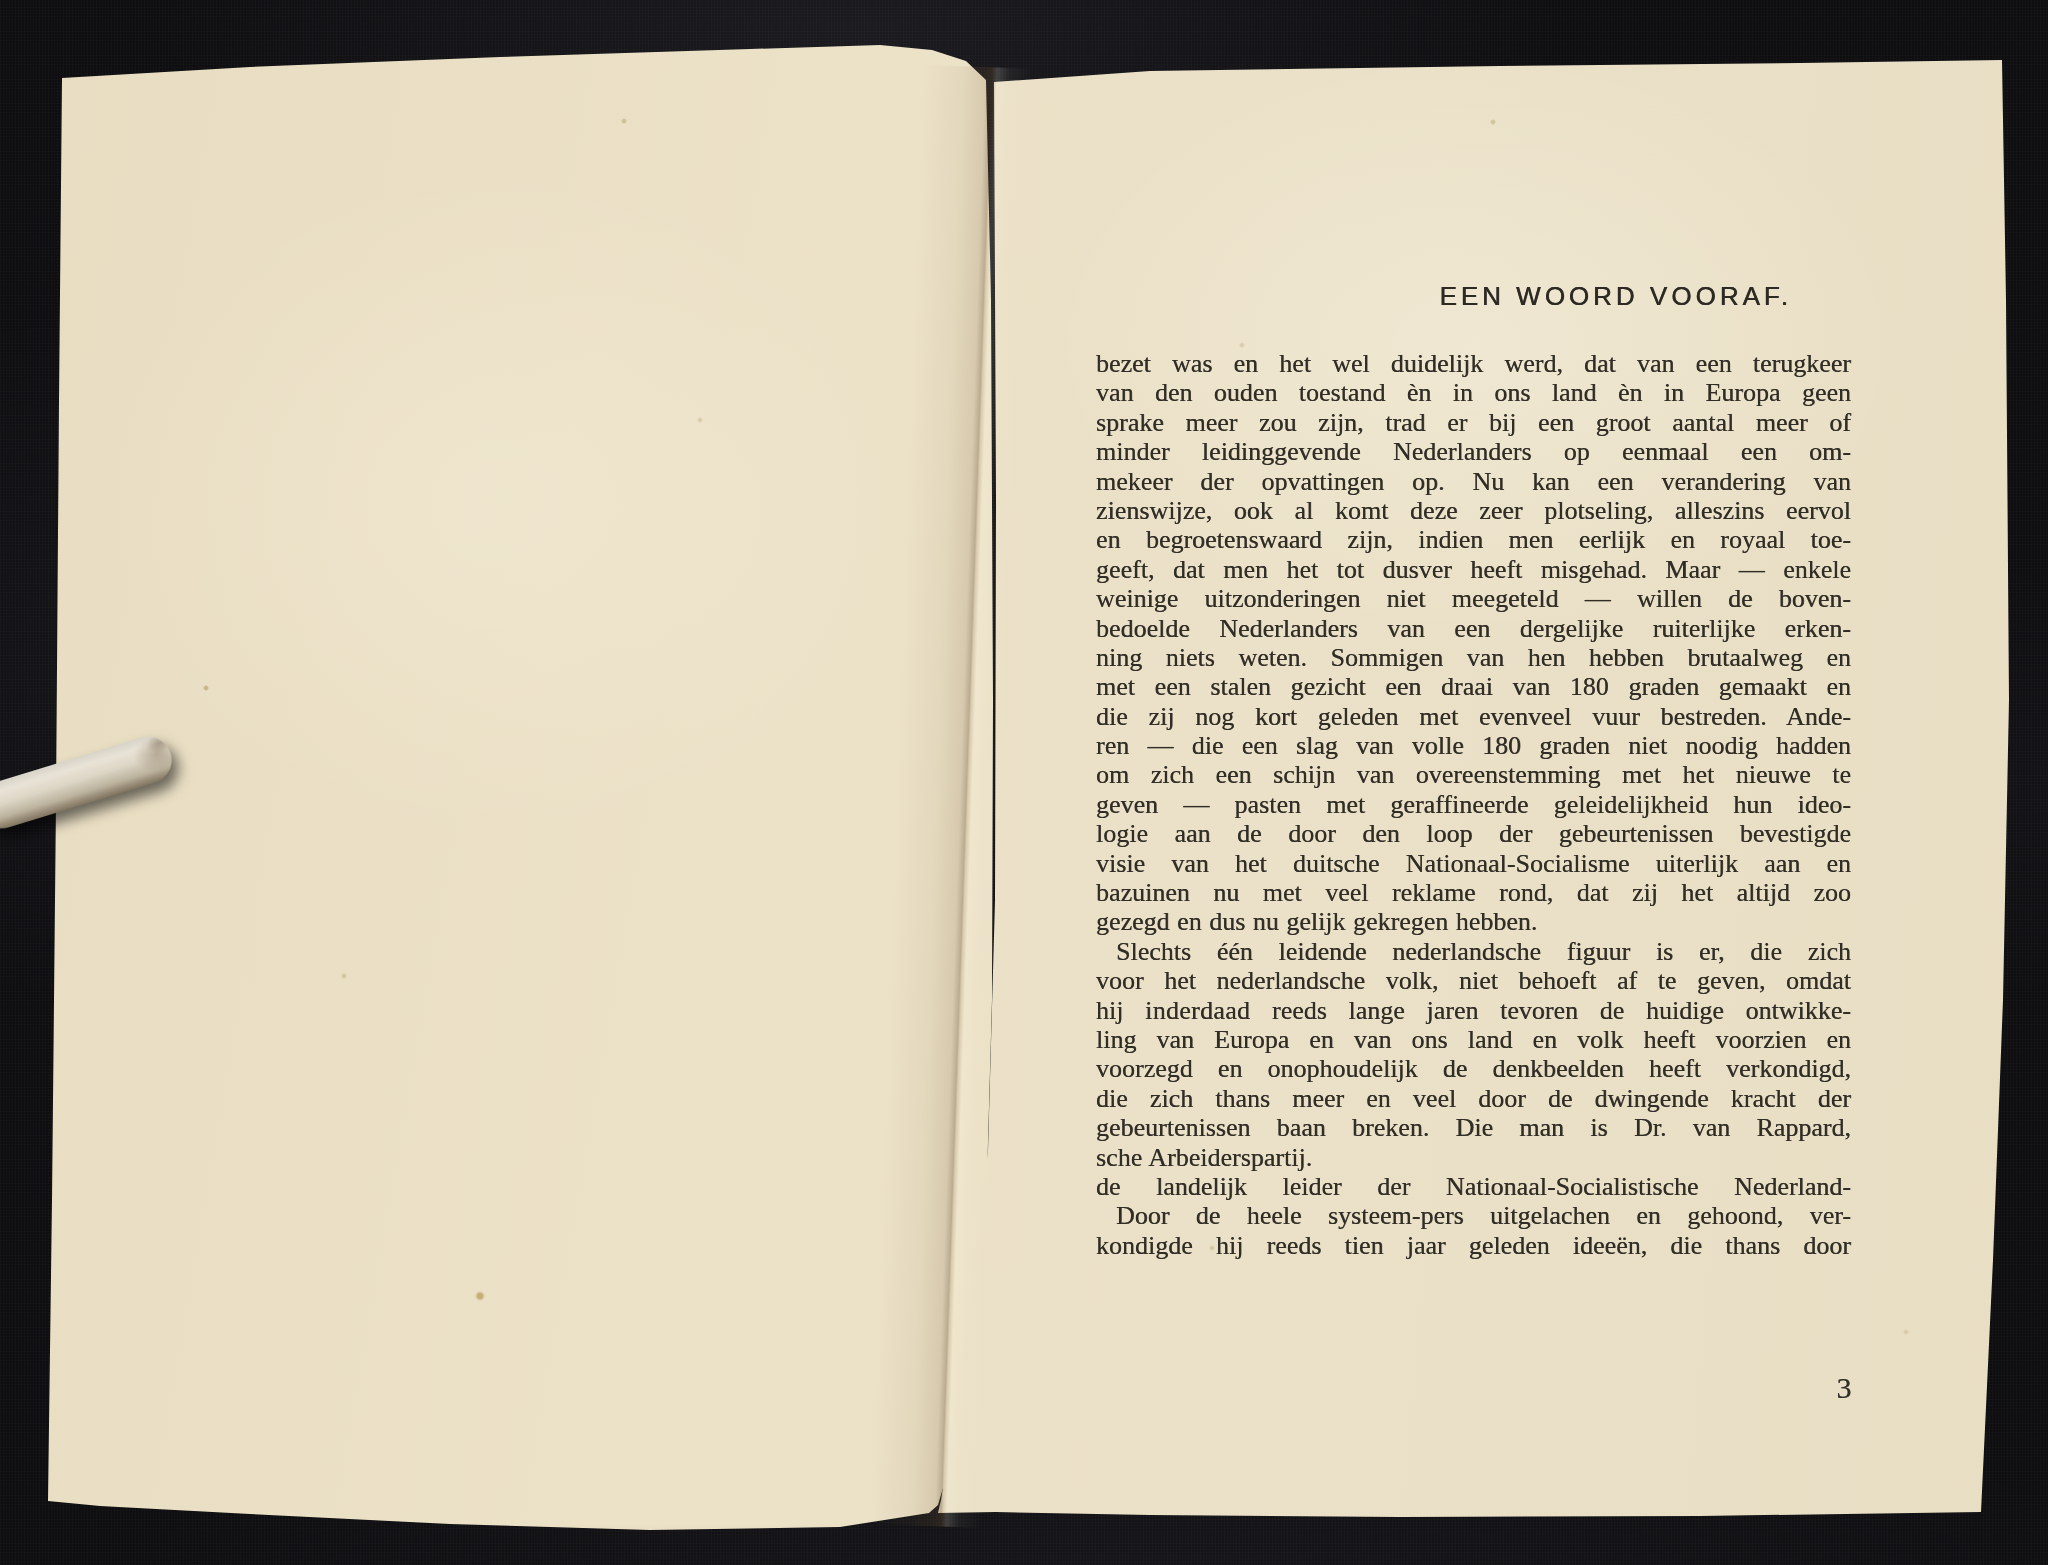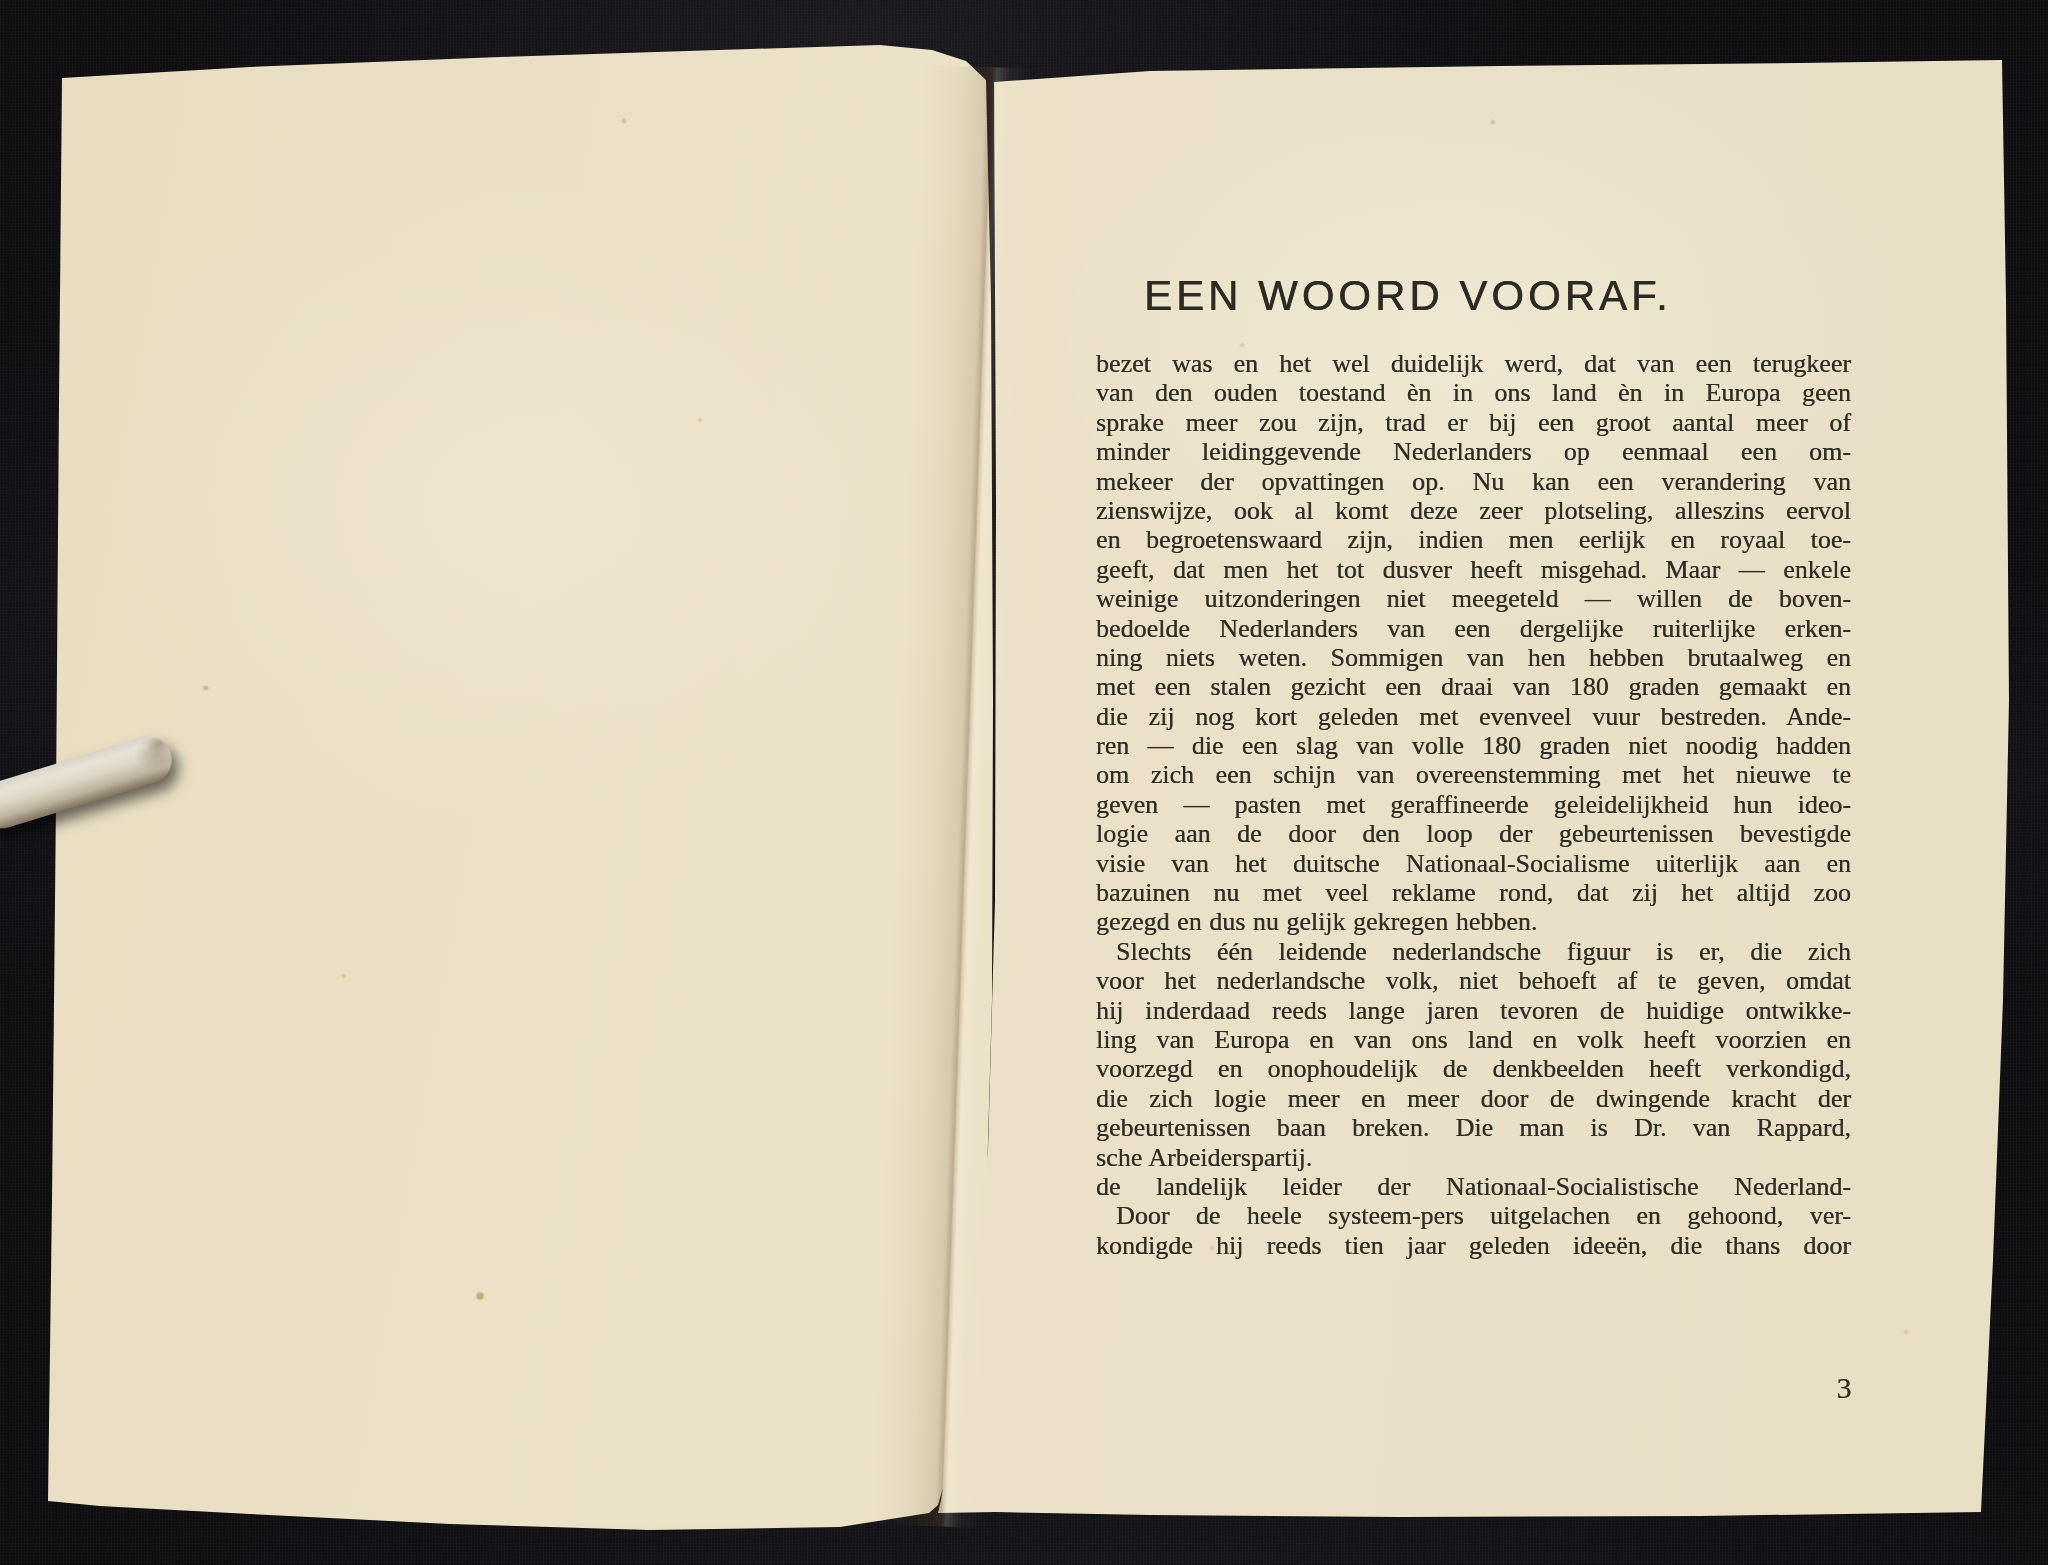--- a/index.html
+++ b/index.html
@@ -77,24 +77,24 @@
       rgba(130,100,60,0.08) 28%,
       rgba(120,90,55,0.18) 45%,
       rgba(92,68,40,0.34) 49.4%,
       rgba(150,120,80,0.22) 50.6%,
       rgba(255,250,232,0.18) 53.5%,
       rgba(255,250,232,0.05) 62%,
       rgba(130,100,60,0) 78%);
   }
   
   .heading{
-    position:absolute;left:1144px;top:277px;width:755px;
+    position:absolute;left:1037px;top:277px;width:755px;
     font-family:"Liberation Sans","DejaVu Sans",sans-serif;
-    font-size:42px;line-height:38px;letter-spacing:4px;
-    text-align:left;color:#2d2a24;
+    font-size:26px;line-height:38px;letter-spacing:4px;
+    text-align:right;color:#2d2a24;
     text-shadow:0.5px 0 0 rgba(45,42,36,0.85), 0 0.4px 0 rgba(45,42,36,0.6);
   }
   .bodytext{
     position:absolute;left:1096px;top:349px;width:755px;
     font-size:26px;color:#302d26;word-spacing:1px;
     text-shadow:0.35px 0.35px 0 rgba(48,45,38,0.75);
   }
   .line{
     height:29.4px;line-height:29.4px;
     text-align:justify;text-align-last:justify;
@@ -156,21 +156,21 @@
       <div class="line"><span>geven — pasten met geraffineerde geleidelijkheid hun ideo-</span></div>
       <div class="line"><span>logie aan de door den loop der gebeurtenissen bevestigde</span></div>
       <div class="line"><span>visie van het duitsche Nationaal-Socialisme uiterlijk aan en</span></div>
       <div class="line"><span>bazuinen nu met veel reklame rond, dat zij het altijd zoo</span></div>
       <div class="line parend"><span>gezegd en dus nu gelijk gekregen hebben.</span></div>
       <div class="line indent"><span>Slechts één leidende nederlandsche figuur is er, die zich</span></div>
       <div class="line"><span>voor het nederlandsche volk, niet behoeft af te geven, omdat</span></div>
       <div class="line"><span>hij </span><b>inderdaad</b><span> reeds lange jaren tevoren de huidige ontwikke-</span></div>
       <div class="line"><span>ling van Europa en van ons land en volk heeft voorzien en</span></div>
       <div class="line"><span>voorzegd en onophoudelijk de denkbeelden heeft verkondigd,</span></div>
-      <div class="line"><span>die zich logie meer en meer door de dwingende kracht der</span></div>
+      <div class="line"><span>die zich thans meer en veel door de dwingende kracht der</span></div>
       <div class="line"><span>gebeurtenissen baan breken. Die man is Dr. van Rappard,</span></div>
       <div class="line parend"><span>sche Arbeiderspartij.</span></div>
       <div class="line"><span>de landelijk leider der Nationaal-Socialistische Nederland-</span></div>
       <div class="line indent"><span>Door de heele systeem-pers uitgelachen en gehoond, ver-</span></div>
       <div class="line"><span>kondigde hij reeds tien jaar geleden ideeën, die thans door</span></div>
     </div>
 
   <div class="pagenum">3</div>
 
   <div class="stick"></div>

